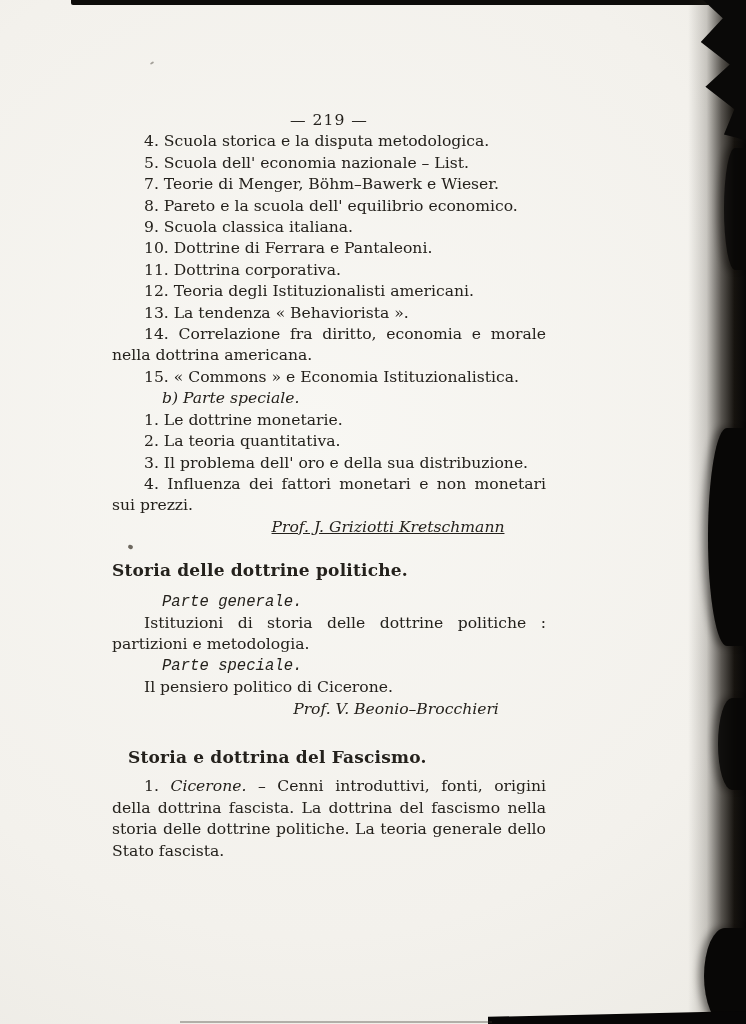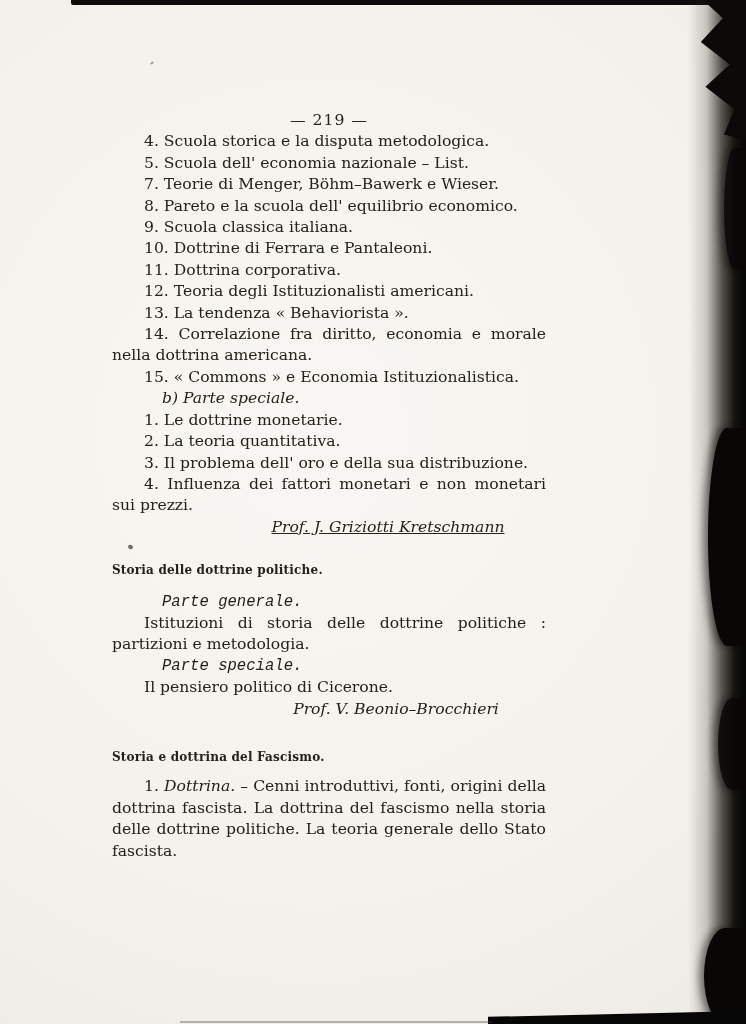--- a/index.html
+++ b/index.html
@@ -44,23 +44,23 @@
     font-size:15.6px; line-height:21.4px;
     text-rendering:optimizeLegibility;
   }
   .text-block p, .text-block h2 { margin:0; }
   .page-number { text-align:center; letter-spacing:1px; margin-bottom:12px; }
   .item  { text-indent:32px; text-align:justify; }
   .sub-b { font-style:italic; text-indent:50px; margin-top:4px; margin-bottom:3px; }
   .signature { font-style:italic; text-align:center; margin-top:3px; }
   .signature.sig1 { padding-left:118px;text-decoration:underline; }
   .signature.sig2 { padding-left:134px; }
-  .heading { font-weight:700; font-size:12px; letter-spacing:0.2px; }
+  .heading { font-weight:700; font-size:17px; letter-spacing:0.2px; }
   .heading.h-pol  { margin-top:22px; margin-bottom:10px; }
-  .heading.h-fas  { margin-top:27px; margin-bottom:8px; }
+  .heading.h-fas  { margin-top:27px; margin-bottom:8px;margin-left:16px; }
   .part-label { font-style:italic; text-indent:50px; margin-top:3px; margin-bottom:2px;font-family:Liberation Mono, monospace; }
   .para  { text-indent:32px; text-align:justify; }
   .ital  { font-style:italic; }
 </style>
 </head>
 <body>
 
 <div class="scan">
 
   <div class="top-edge"></div>
@@ -102,16 +102,16 @@
     <p class="signature sig1">Prof. J. Griziotti Kretschmann</p>
 
     <h2 class="heading h-pol">Storia delle dottrine politiche.</h2>
     <p class="part-label">Parte generale.</p>
     <p class="para">Istituzioni di storia delle dottrine politiche : partizioni e metodologia.</p>
     <p class="part-label">Parte speciale.</p>
     <p class="para">Il pensiero politico di Cicerone.</p>
     <p class="signature sig2">Prof. V. Beonio–Brocchieri</p>
 
     <h2 class="heading h-fas">Storia e dottrina del Fascismo.</h2>
-    <p class="para"><span>1.</span> <span class="ital">Dottrina.</span> <span>– Cenni introduttivi, fonti, origini della dottrina fascista. La dottrina del fascismo nella storia delle dottrine politiche. La teoria generale dello Stato fascista.</span></p>
+    <p class="para"><span>1.</span> <span class="ital">Cicerone.</span> <span>– Cenni introduttivi, fonti, origini della dottrina fascista. La dottrina del fascismo nella storia delle dottrine politiche. La teoria generale dello Stato fascista.</span></p>
 
   </div>
 </div>
 
 </body></html>

